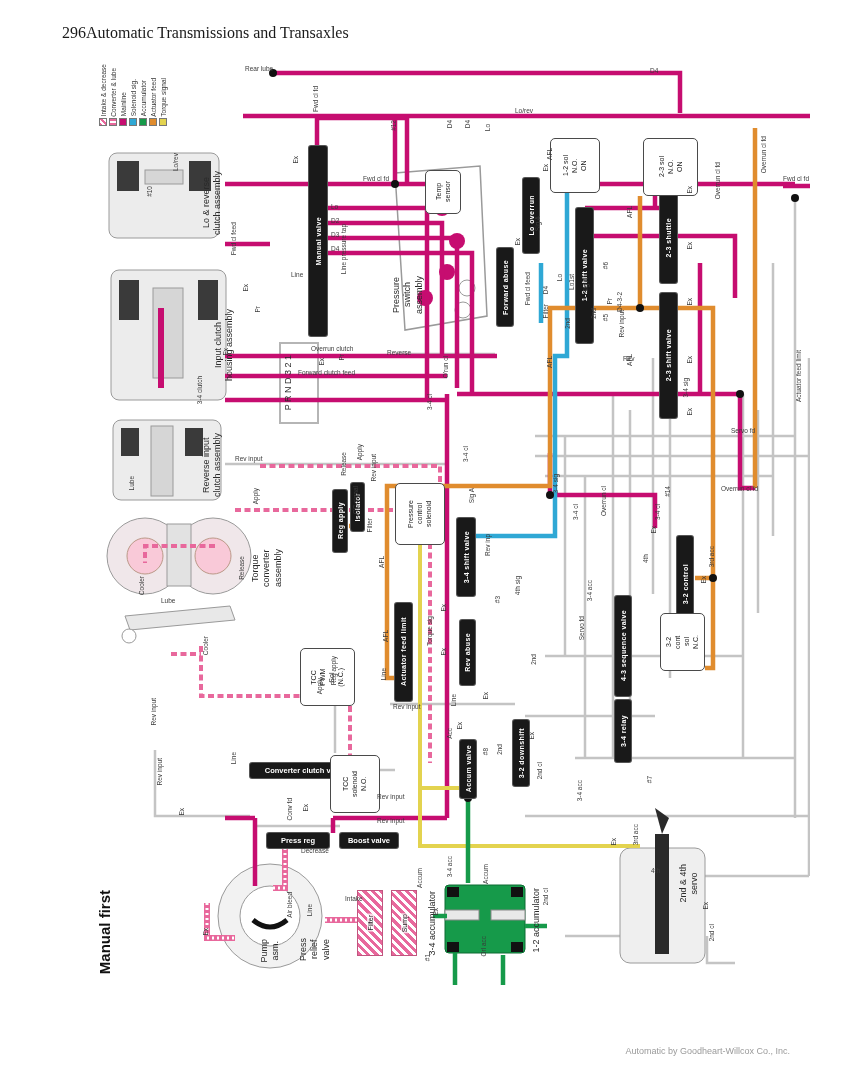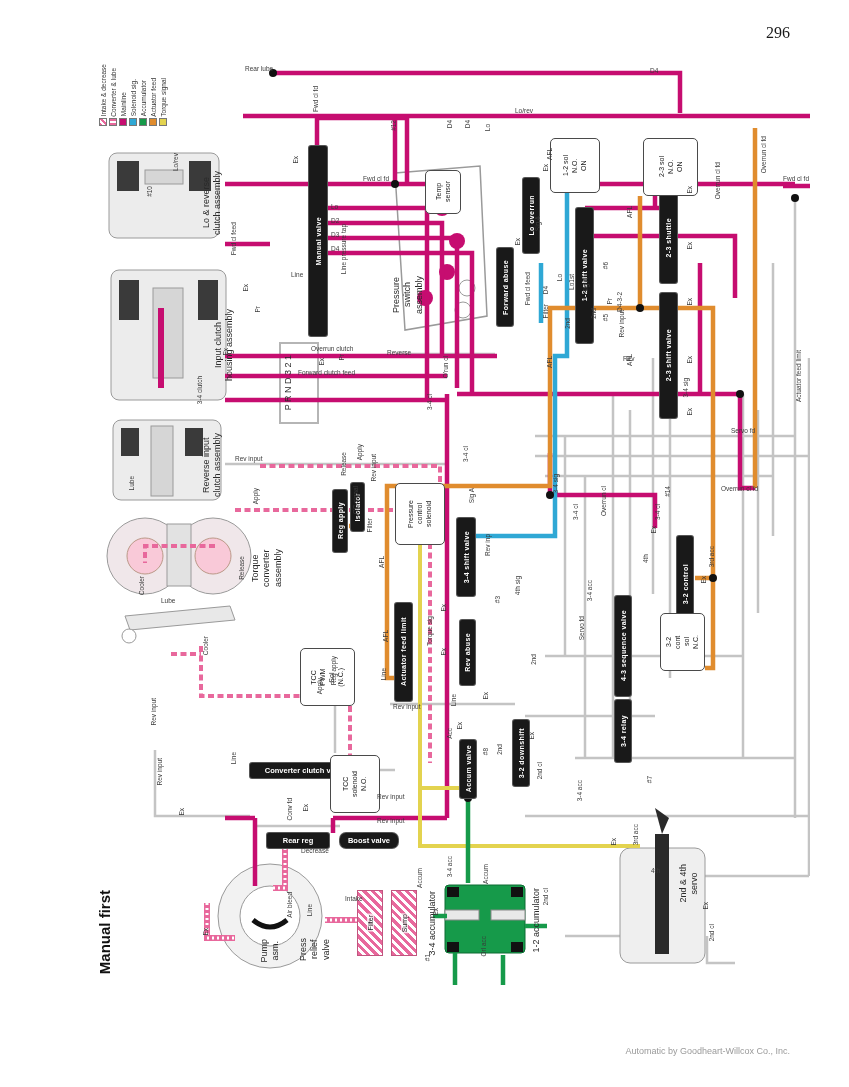--- a/index.html
+++ b/index.html
@@ -1,20 +1,20 @@
 <!DOCTYPE html>
 <html><head>
 <meta charset="utf-8">
 <style>
   html,body{margin:0;padding:0;background:#888;}
   .page{position:relative;width:849px;height:1087px;background:#ffffff;overflow:hidden;
         font-family:"Liberation Sans",sans-serif;}
   
   .hdr{position:absolute;top:24px;left:62px;width:728px;display:flex;
-       justify-content:flex-end;font-family:"Liberation Serif",serif;
+       justify-content:flex-start;font-family:"Liberation Serif",serif;
        font-size:16px;color:#1a1a1a;}
   
   .caption{position:absolute;top:988px;left:62px;width:728px;font-size:12.5px;
            color:#111;line-height:1.35;}
   .caption .figlabel{font-weight:bold;font-style:italic;}
   .caption .figtext{font-style:italic;}
   .caption .figline2{font-style:italic;}
   .copyright{position:absolute;top:1046px;left:62px;width:728px;text-align:right;
              font-size:9px;color:#9a9a9a;}
   
@@ -51,20 +51,21 @@
   .sw.hatch{background:repeating-linear-gradient(45deg,#e8689c 0 2px,#fff 2px 4px);}
   .sw.dash{background:repeating-linear-gradient(0deg,#e8689c 0 2px,#fff 2px 4px);}
 </style>
 </head>
 <body>
 
 <div class="page">
 
   <div class="hdr">
     <span>296</span>
+    <span>Automatic Transmissions and Transaxles</span>
   </div>
 
   <div class="side-label">
     <span>Manual first</span>
   </div>
 
   <div class="diagram">
 
     <svg width="715" height="927" viewBox="0 0 715 927">
 
@@ -278,23 +279,23 @@
         <div class="v dark" style="left: 520px; top: 642px; width: 16px; height: 62px;">
           <span>3-4 relay</span>
         </div>
         <div class="v dark" style="left: 582px; top: 478px; width: 16px; height: 96px;">
           <span>3-2 control</span>
         </div>
         <div class="v darkh" style="left: 155px; top: 705px; width: 110px; height: 15px;">
           <span>Converter clutch valve</span>
         </div>
         <div class="v darkh" style="left: 172px; top: 775px; width: 62px; height: 15px;">
-          <span>Rear reg</span>
-        </div>
-        <div class="v darkh" style="left: 245px; top: 775px; width: 58px; height: 15px; border-radius: 6px;">
+          <span>Press reg</span>
+        </div>
+        <div class="v darkh" style="left: 245px; top: 775px; width: 58px; height: 15px;">
           <span>Boost valve</span>
         </div>
         <div class="v box" style="left: 455px; top: 80px; width: 50px; height: 55px;">
           <span>1-2 sol
 N.O.
 ON</span>
         </div>
         <div class="v box" style="left: 548px; top: 80px; width: 55px; height: 58px;">
           <span>2-3 sol
 N.O.

